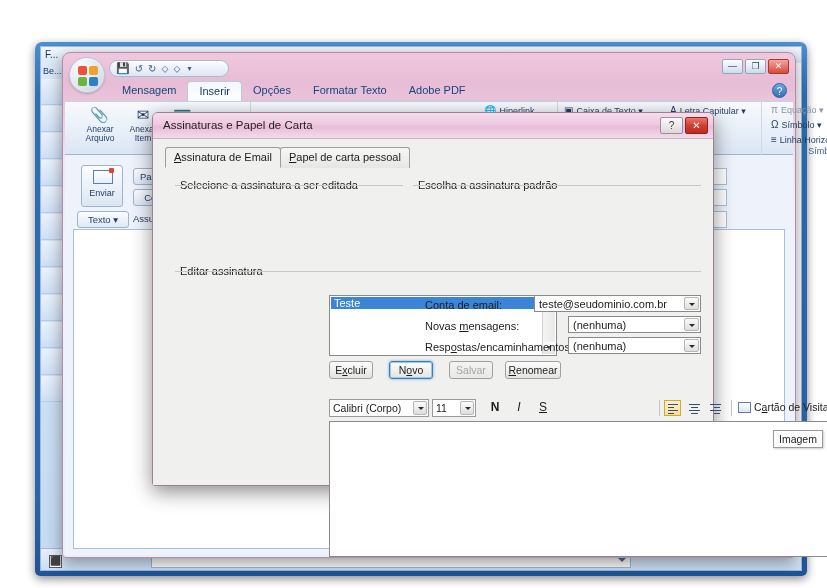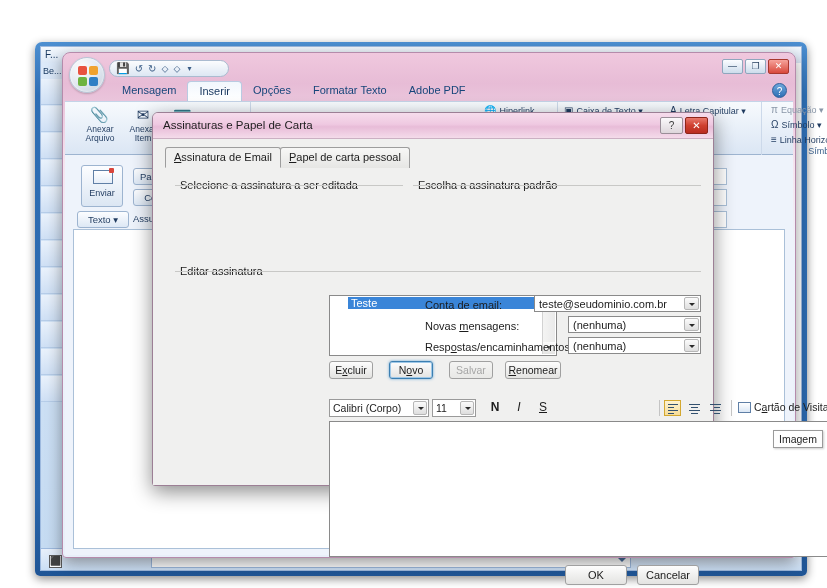--- a/index.html
+++ b/index.html
@@ -246,21 +246,21 @@
 
   .grp-label { position:absolute; font-size:11px; color:#1c1c1c; background:#f0f0ef; padding:0 3px; }
   .grp-line { position:absolute; height:1px; background:#c8c8c6; }
 
   .listbox {
     position:absolute; left:176px; top:182px; width:228px; height:61px;
     background:#fff; border:1px solid #8a8a8a;
   }
   .lb-item {
     position:absolute; left:1px; top:1px; right:15px; height:12px;
-    background:#3a85d8; color:#fff; font-size:11px; padding-left:3px; line-height:12px;margin-left:17px;
+    background:#3a85d8; color:#fff; font-size:11px; padding-left:3px; line-height:12px;
   }
   .vsb {
     position:absolute; right:1px; top:1px; bottom:1px; width:13px;
     background:linear-gradient(90deg,#f4f4f3,#eaeaea);
     border-left:1px solid #d2d2d2;
   }
   .vsb-arrow {
     position:absolute; left:0; right:0; height:12px;
     background:linear-gradient(180deg,#fbfbfb,#e4e4e3);
     font-size:7px; text-align:center; color:#5a5a5a; line-height:11px;
@@ -611,19 +611,15 @@
         <span class="ci"></span><span>C</span><span class="u">a</span><span>rtão de Visita</span>
       </div>
 
     </div>
 
     <div class="editor">
       <div class="tooltip">Imagem</div>
 
     </div>
 
-    <div class="dlg-foot">
-      <div class="fbtn" style="right:72px;">OK</div>
-      <div class="fbtn" style="right:0;">Cancelar</div>
-    </div>
   </div>
 
 </div>
 
 </body></html>

